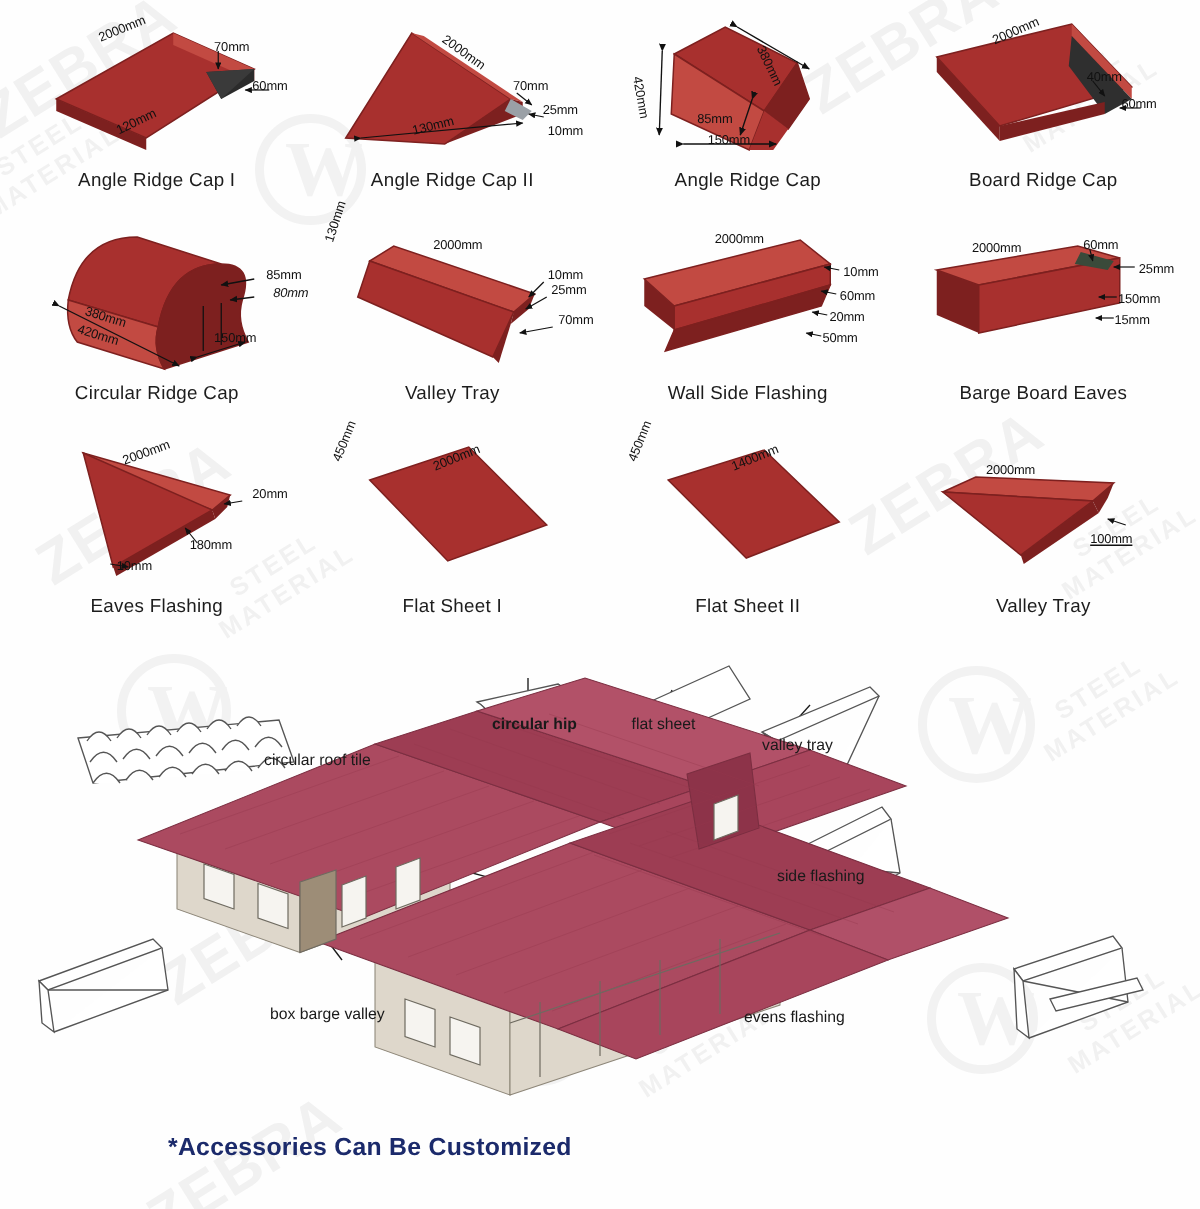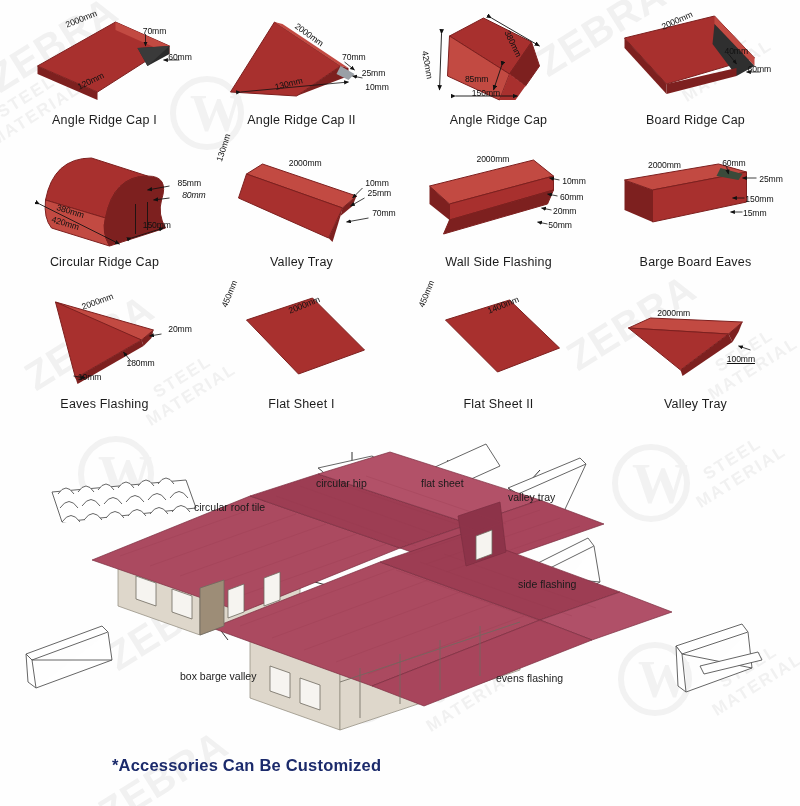--- a/index.html
+++ b/index.html
@@ -551,22 +551,22 @@
           <path d="M476,106 L492,100 L492,124 L476,130 Z"></path>
         </g>
         <path d="M200,158 L224,150 L224,196 L200,205 Z" fill="#9d8d77" stroke="#6e6a60" stroke-width="0.8"></path>
         <g fill="none" stroke="#6e6a60" stroke-width="0.8">
           <path d="M360,238 L360,288 M400,224 L400,274 M440,210 L440,260 M480,196 L480,246"></path>
           <path d="M340,252 L520,192"></path>
         </g>
       </g>
     </svg>
     <div id="diagram-labels">
-        <div class="dlabel" style="left: 194px; top: 71px; text-align: right;">circular roof tile</div>
-        <div class="dlabel" style="left: 316px; top: 47px;">circular hip</div>
+        <div class="dlabel" style="left: 176px; top: 71px; text-align: right;">circular roof tile</div>
+        <div class="dlabel" style="left: 328px; top: 47px; font-weight: bold;">circular hip</div>
         <div class="dlabel" style="left: 421px; top: 47px;">flat sheet</div>
         <div class="dlabel" style="left: 508px; top: 61px;">valley tray</div>
         <div class="dlabel" style="left: 518px; top: 148px;">side flashing</div>
         <div class="dlabel" style="left: 180px; top: 240px;">box barge valley</div>
         <div class="dlabel" style="left: 496px; top: 242px;">evens flashing</div>
       </div>
   </div>
 
   <div class="footer">
     <span class="footer-text">*Accessories Can Be Customized</span>

